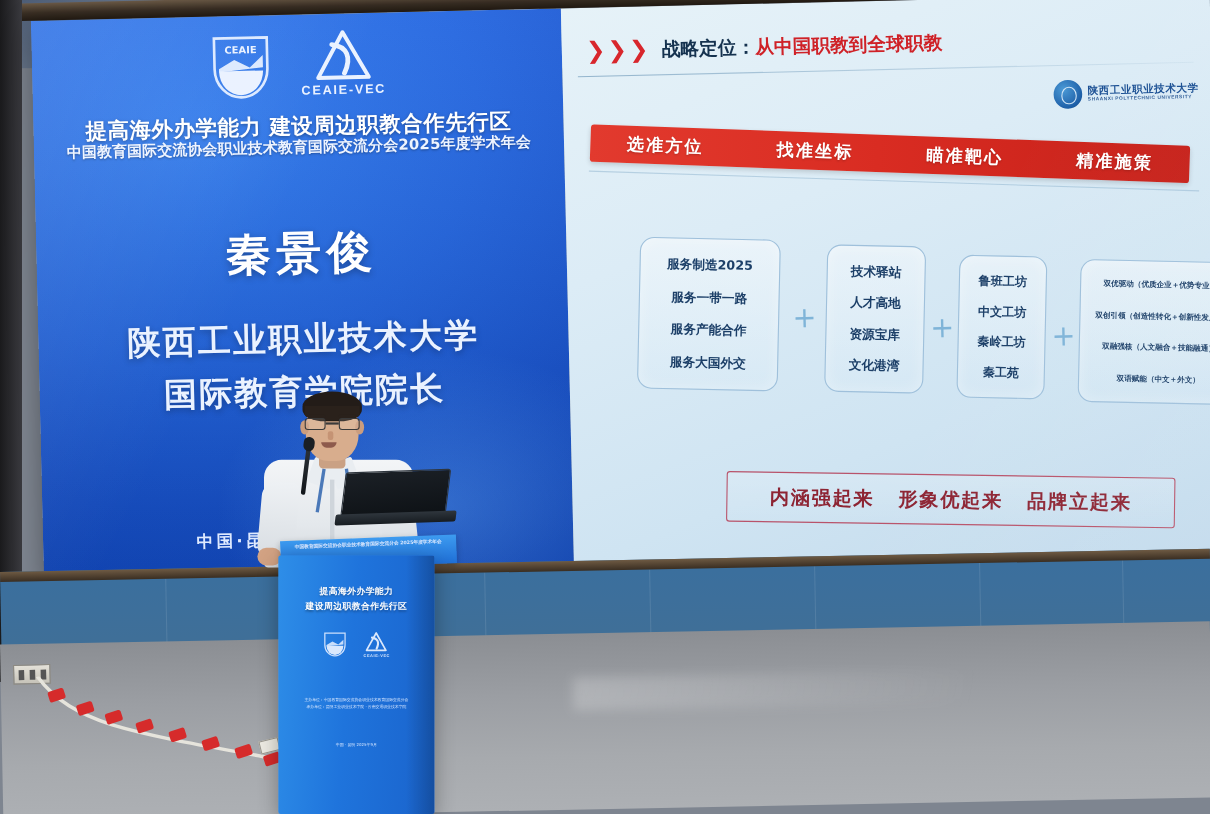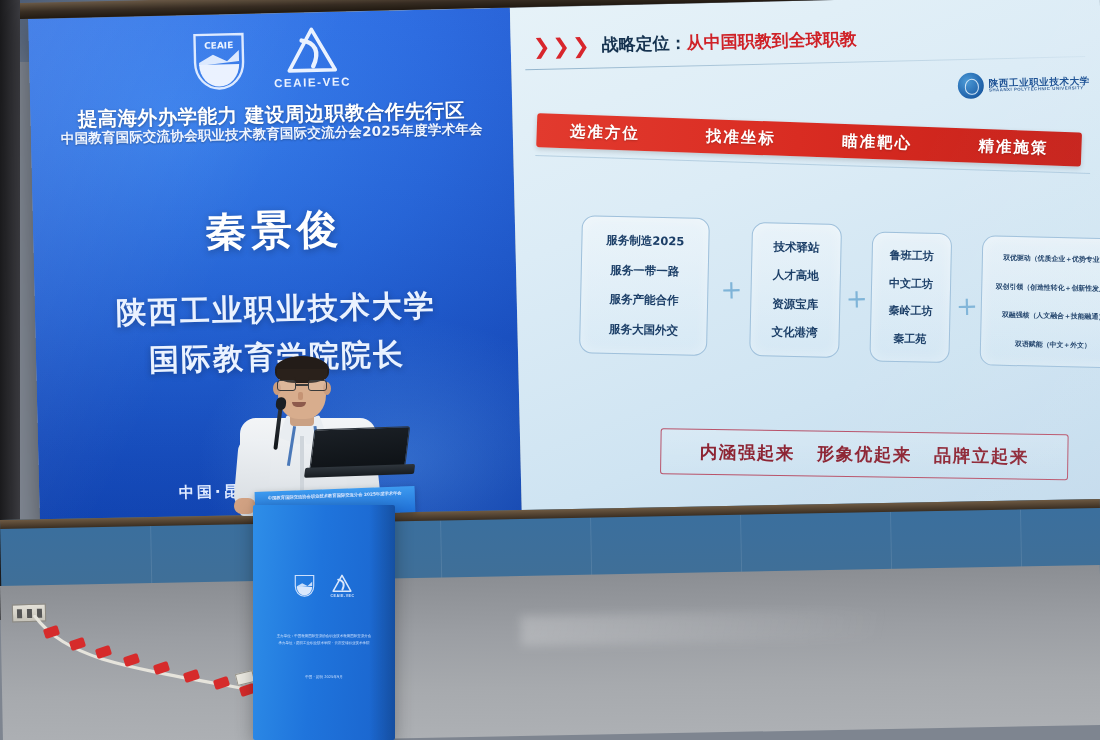--- a/index.html
+++ b/index.html
@@ -486,20 +486,24 @@
   <div class="laptop">
     <div class="lid"></div>
     <div class="lbase"></div>
   </div>
 
   <div class="podium-top">
     <div class="podium-top-text">中国教育国际交流协会职业技术教育国际交流分会
 2025年度学术年会</div>
   </div>
   <div class="podium">
+    <div class="podium-head">
+      <div>提高海外办学能力</div>
+      <div>建设周边职教合作先行区</div>
+    </div>
     <div class="podium-logos">
       <svg class="p-seal" viewBox="0 0 60 64">
         <path d="M6 6 H54 V34 A24 26 0 0 1 30 60 A24 26 0 0 1 6 34 Z" fill="none" stroke="#dce9ff" stroke-width="3"></path>
         <path d="M10 36 A20 22 0 0 0 50 36 Z" fill="#eaf2ff"></path>
         <path d="M10 34 L24 26 L38 33 L50 22 L50 33 L10 37 Z" fill="#eaf2ff" opacity=".9"></path>
       </svg>
       <div class="p-vec">
         <svg class="p-vec-mark" viewBox="0 0 52 48">
           <path d="M26 3 L49 44 H3 Z" fill="none" stroke="#eaf2ff" stroke-width="4" stroke-linejoin="round"></path>
           <path d="M16 14 C30 16 34 26 27 40" fill="none" stroke="#eaf2ff" stroke-width="5" stroke-linecap="round"></path>

